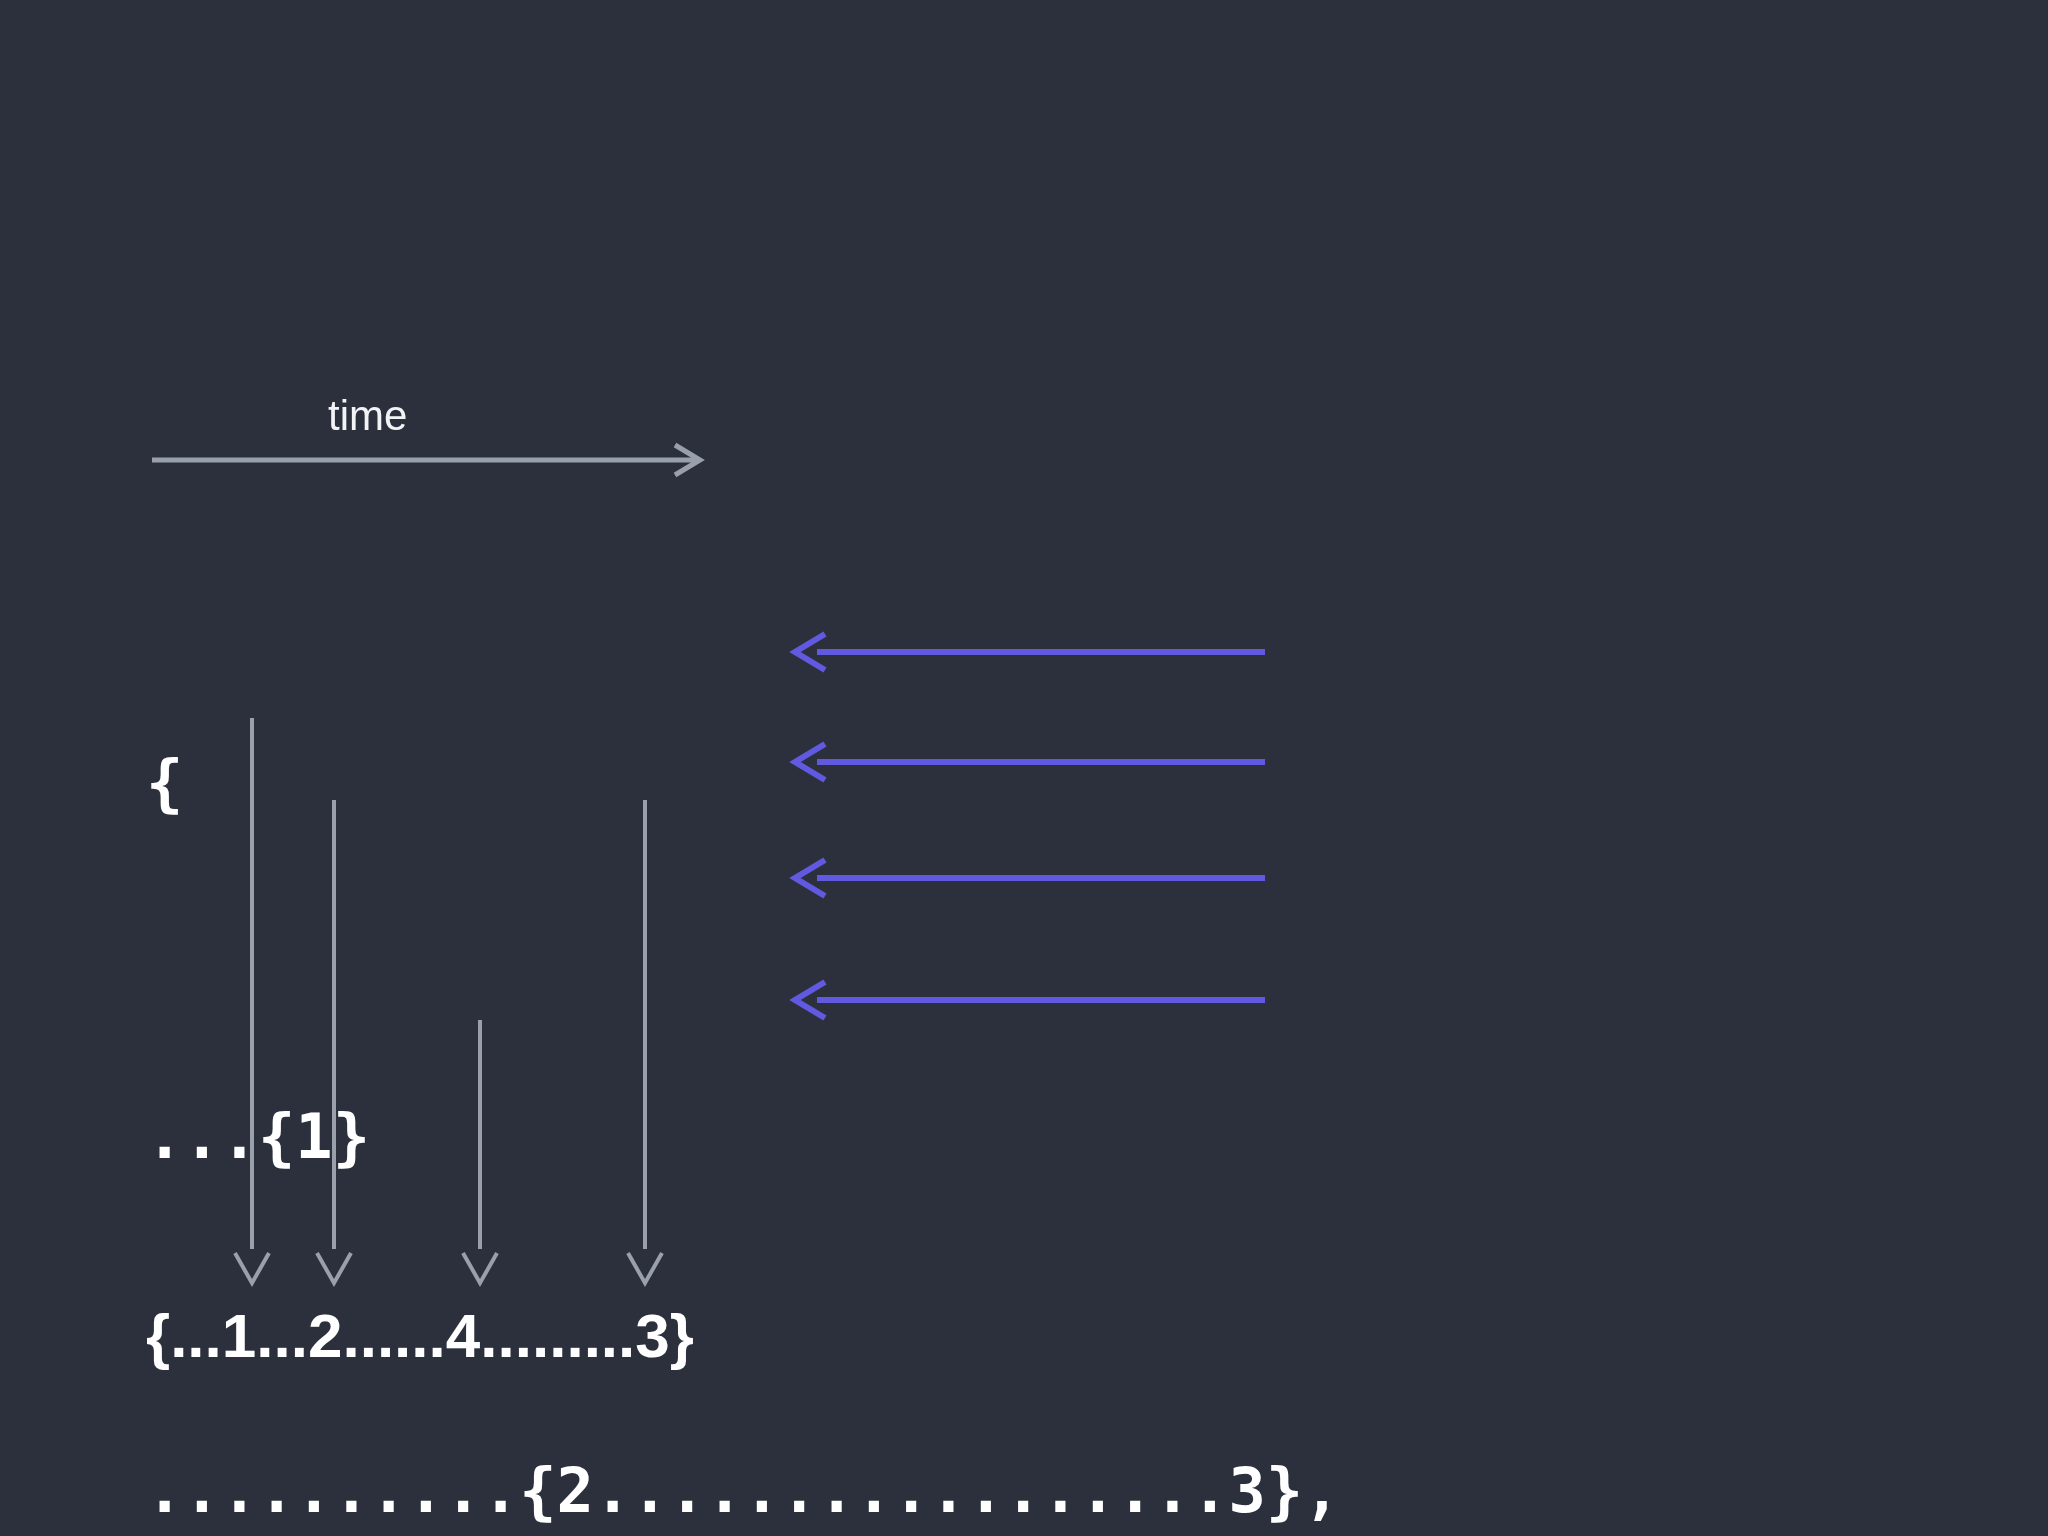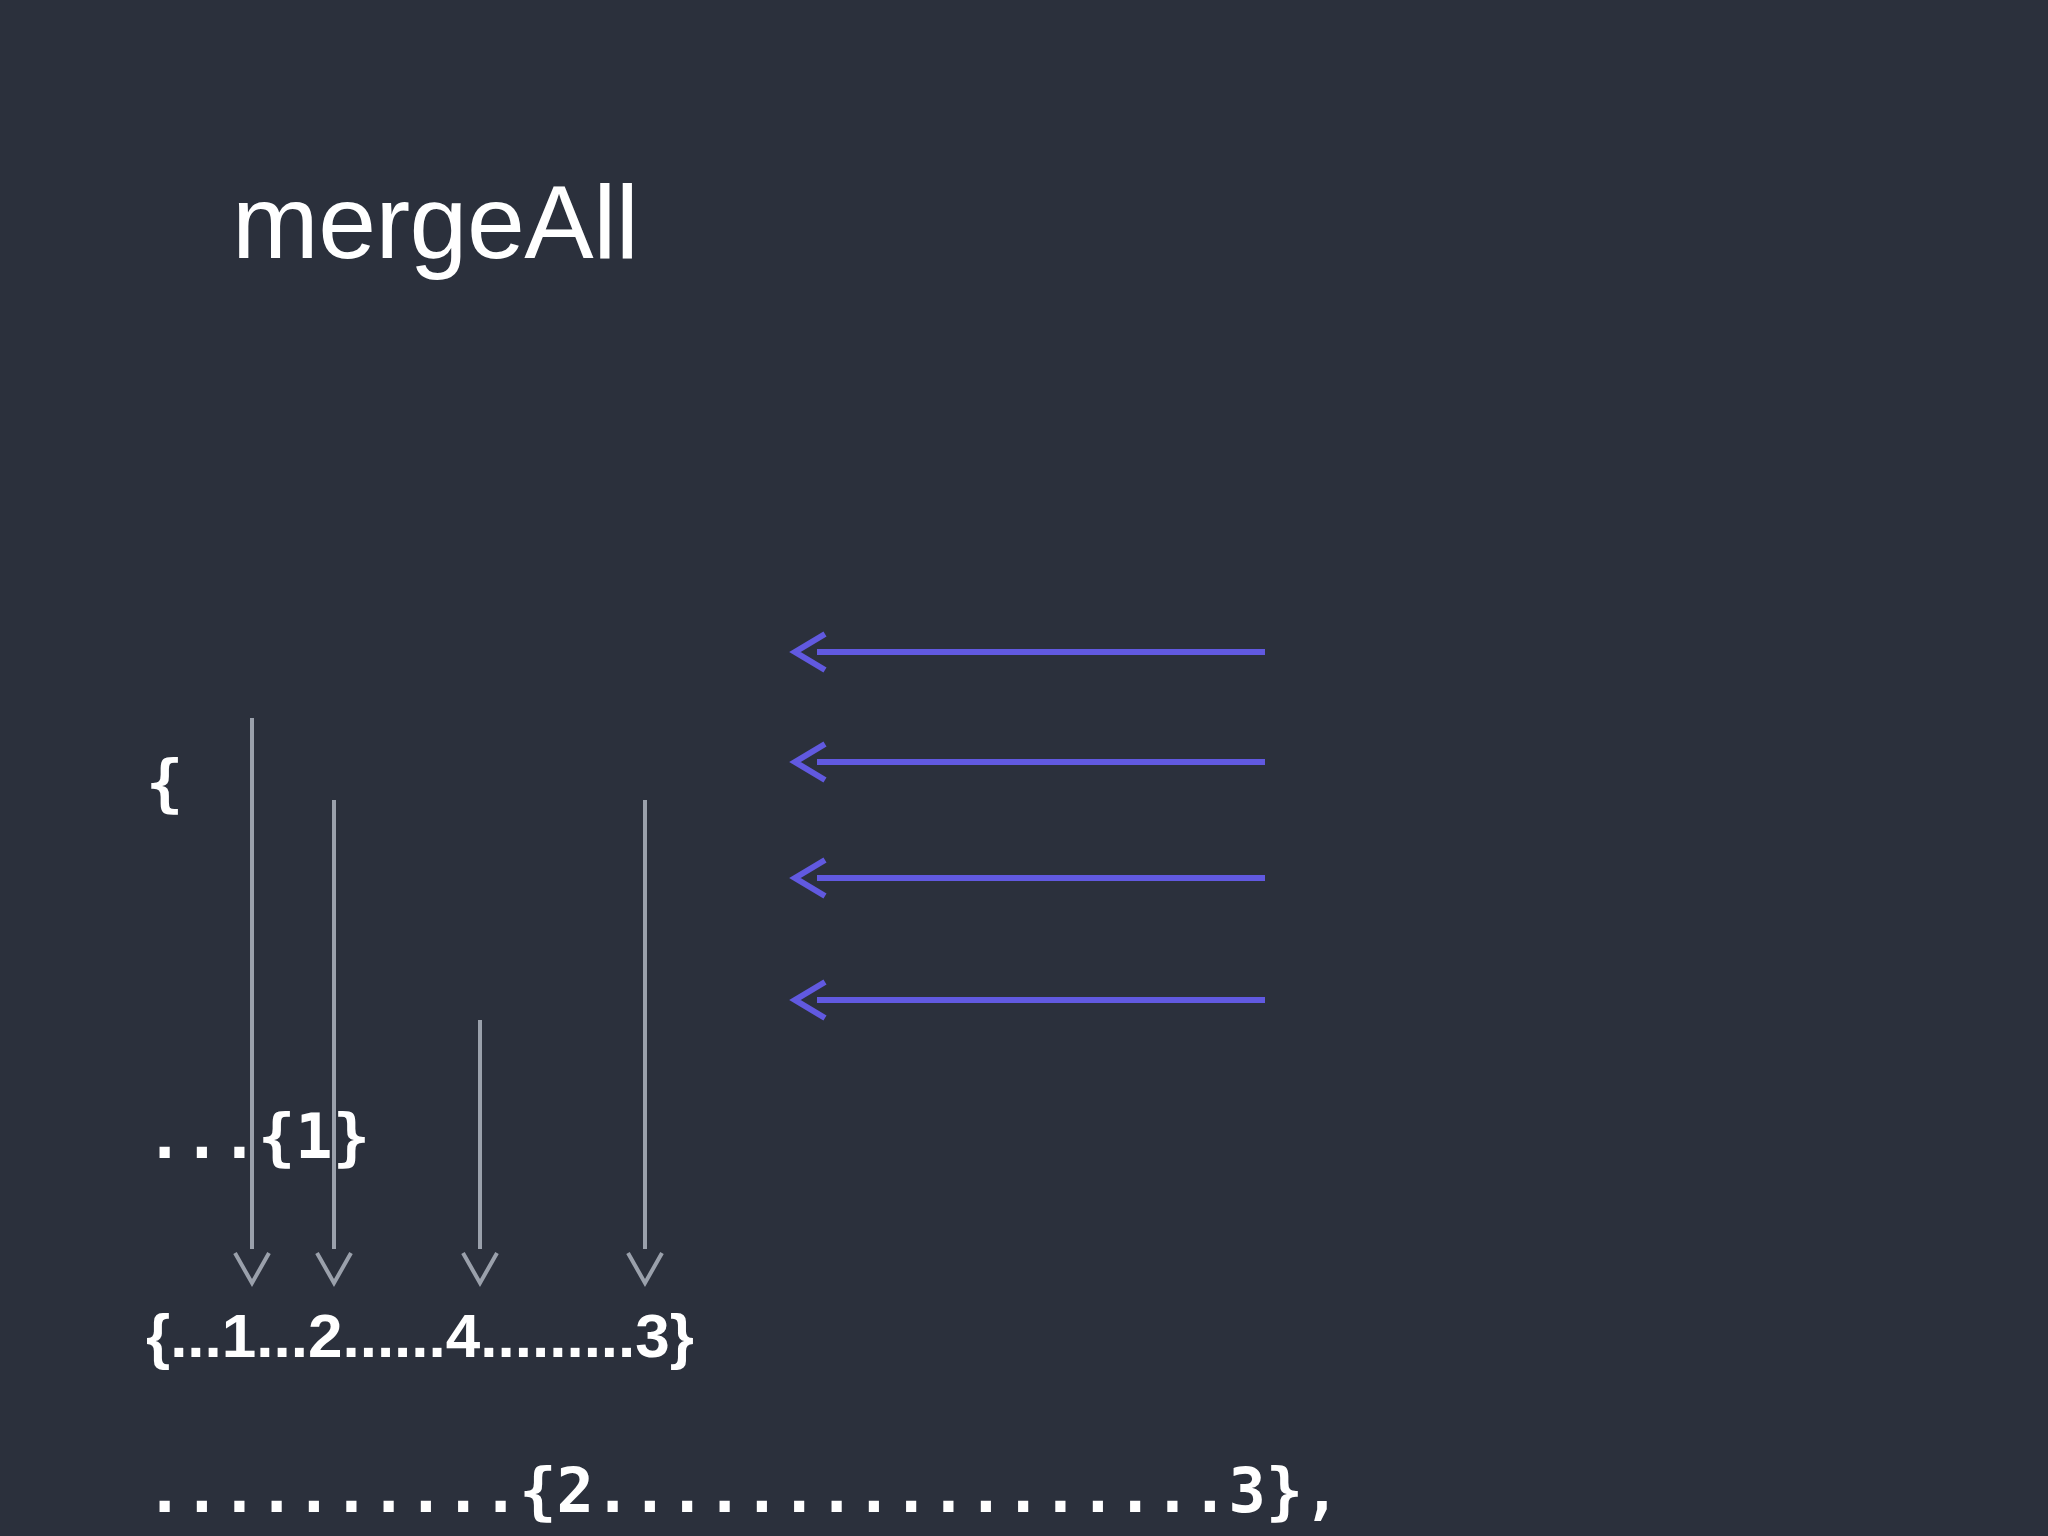--- a/index.html
+++ b/index.html
@@ -99,22 +99,28 @@
     height: 1536px;
     z-index: 2;
     pointer-events: none;
   }
 </style>
 </head>
 <body>
 
 <div id="slide">
 
-  <div id="title">mergeAll</div>
 
+  <div id="time-axis">
+    <div id="time-label">time</div>
+    <svg id="time-arrow-svg" width="580" height="40" viewBox="0 0 580 40">
+      <line x1="12" y1="20" x2="556" y2="20" stroke="#9aa0ab" stroke-width="5"></line>
+      <polyline points="535,5 560,20 535,35" fill="none" stroke="#9aa0ab" stroke-width="5"></polyline>
+    </svg>
+  </div>
 
   <svg id="overlay-svg" viewBox="0 0 2048 1536">
     <g id="connector-group">
         <g>
           <line x1="252" y1="718" x2="252" y2="1249" stroke="#9aa0ab" stroke-width="4"></line>
           <polyline points="235,1253 252,1283 269,1253" fill="none" stroke="#9aa0ab" stroke-width="4"></polyline>
         </g>
         <g>
           <line x1="334" y1="800" x2="334" y2="1249" stroke="#9aa0ab" stroke-width="4"></line>
           <polyline points="317,1253 334,1283 351,1253" fill="none" stroke="#9aa0ab" stroke-width="4"></polyline>

